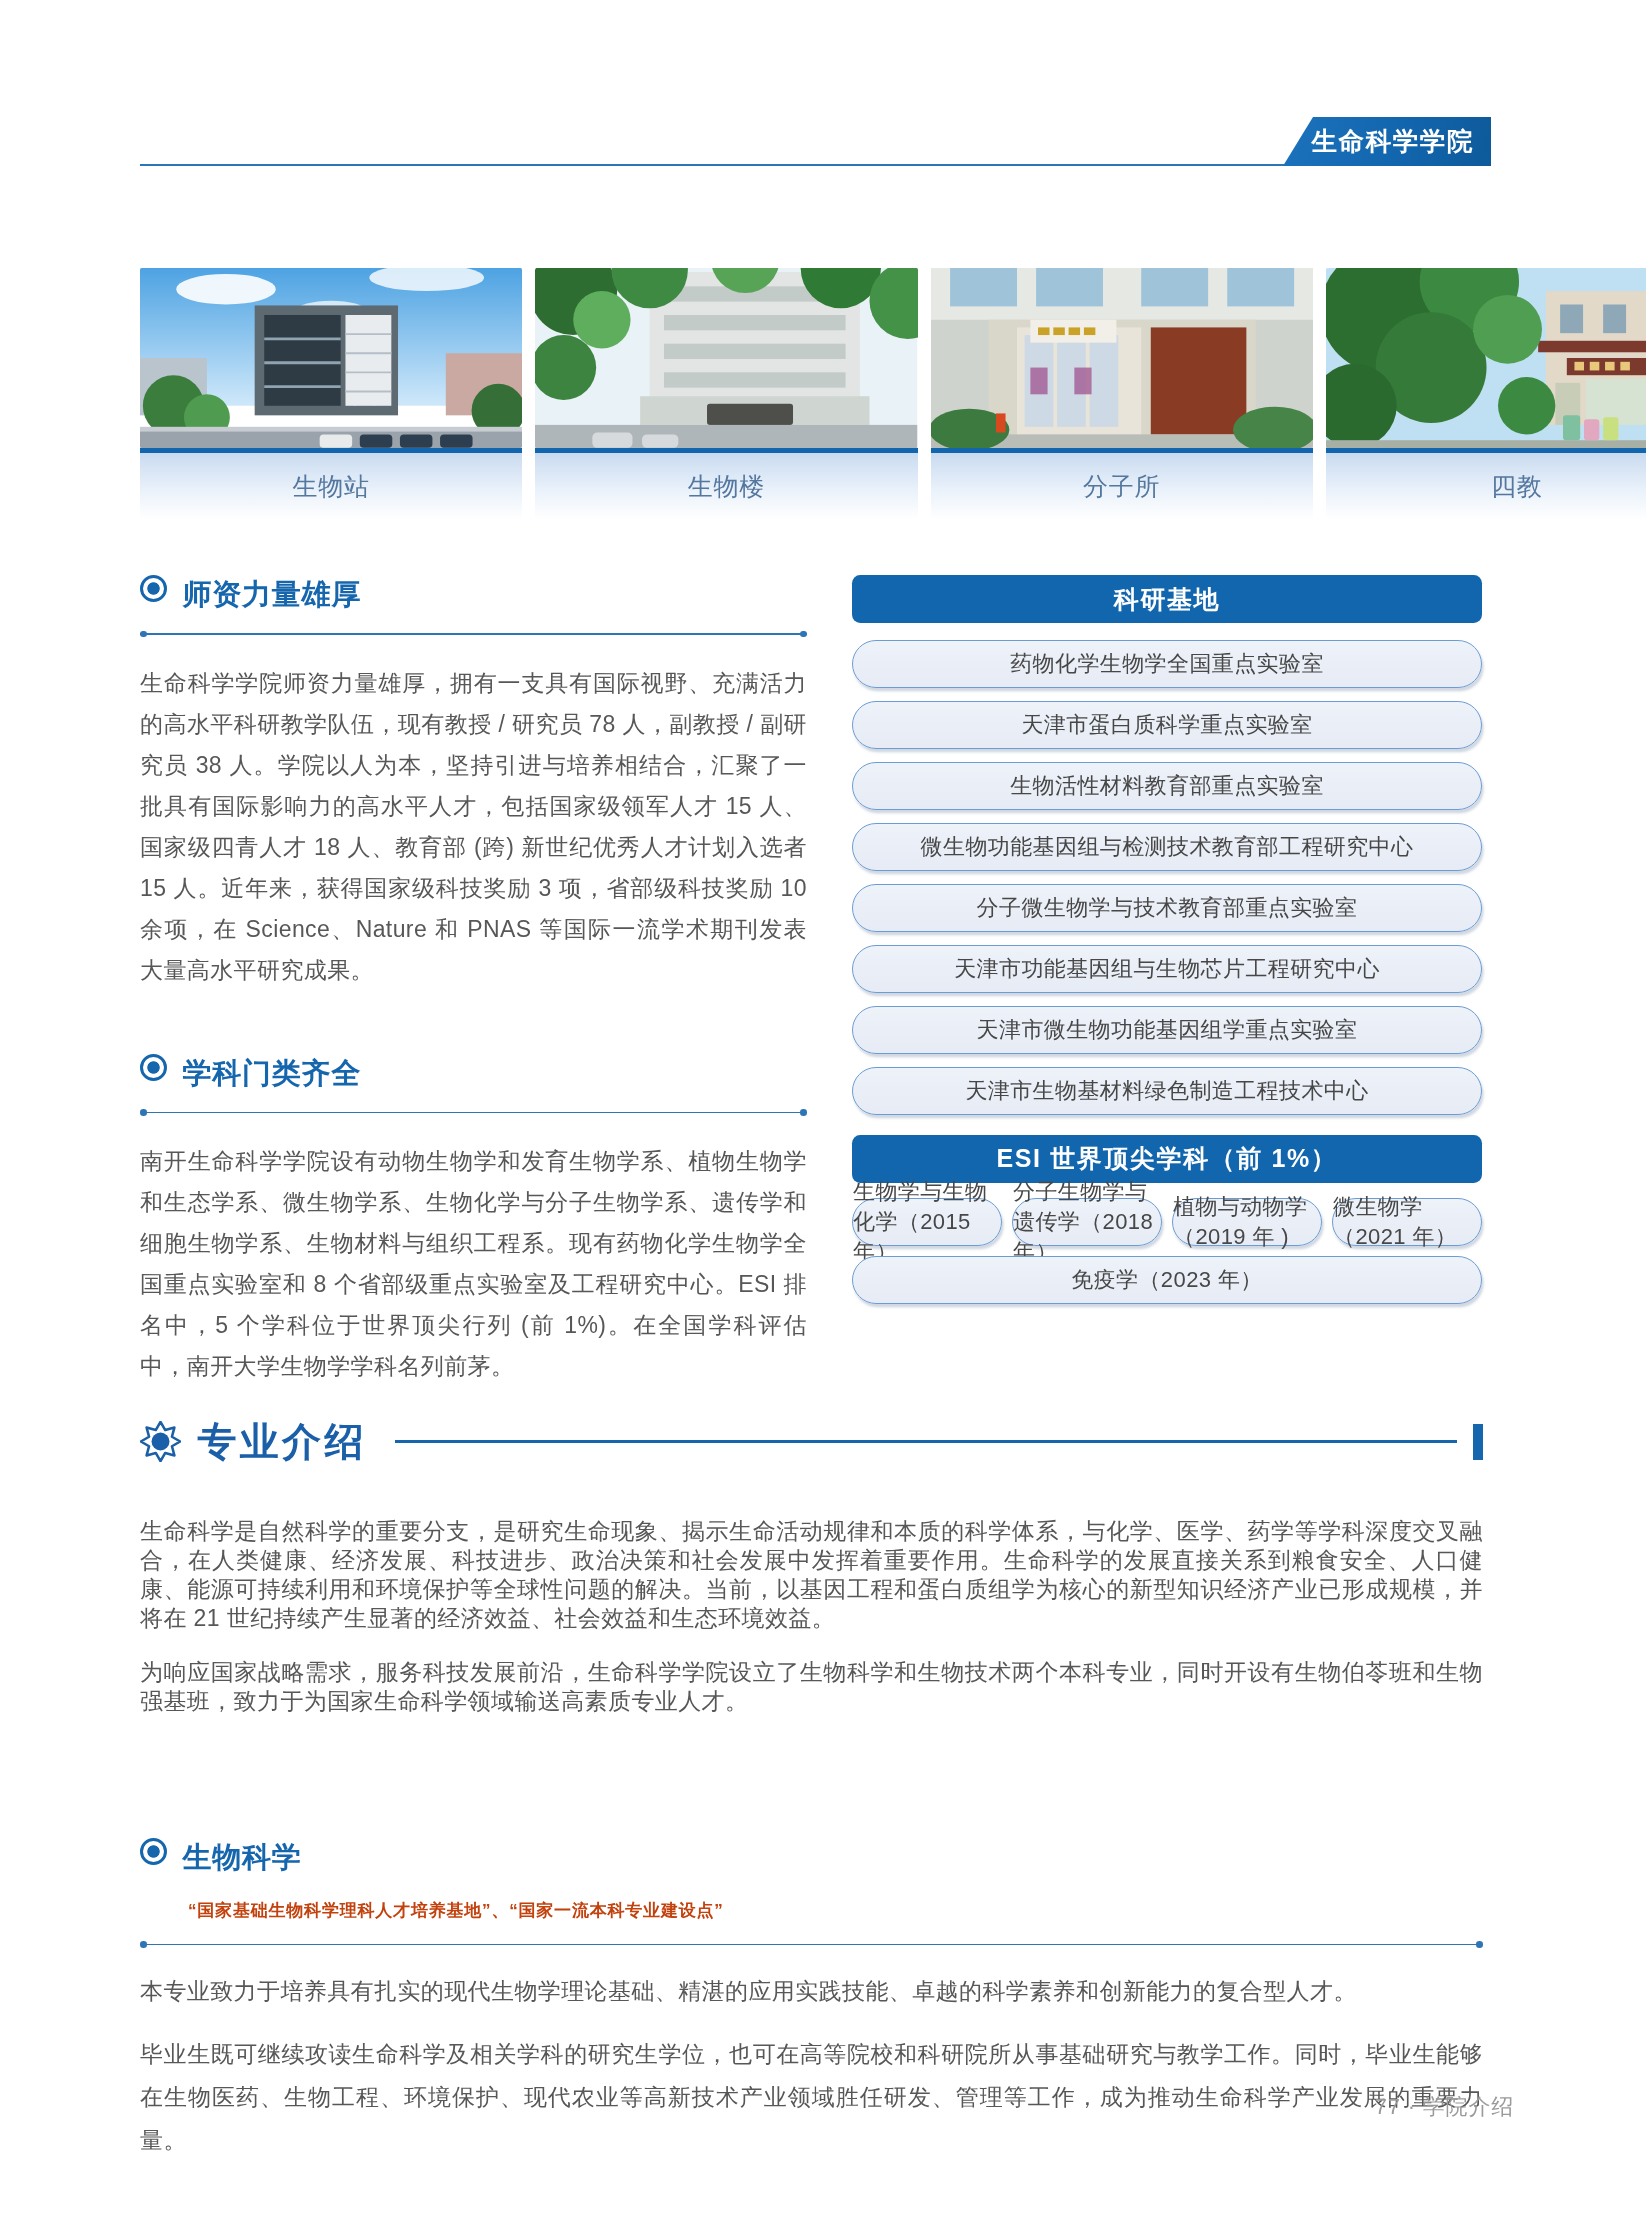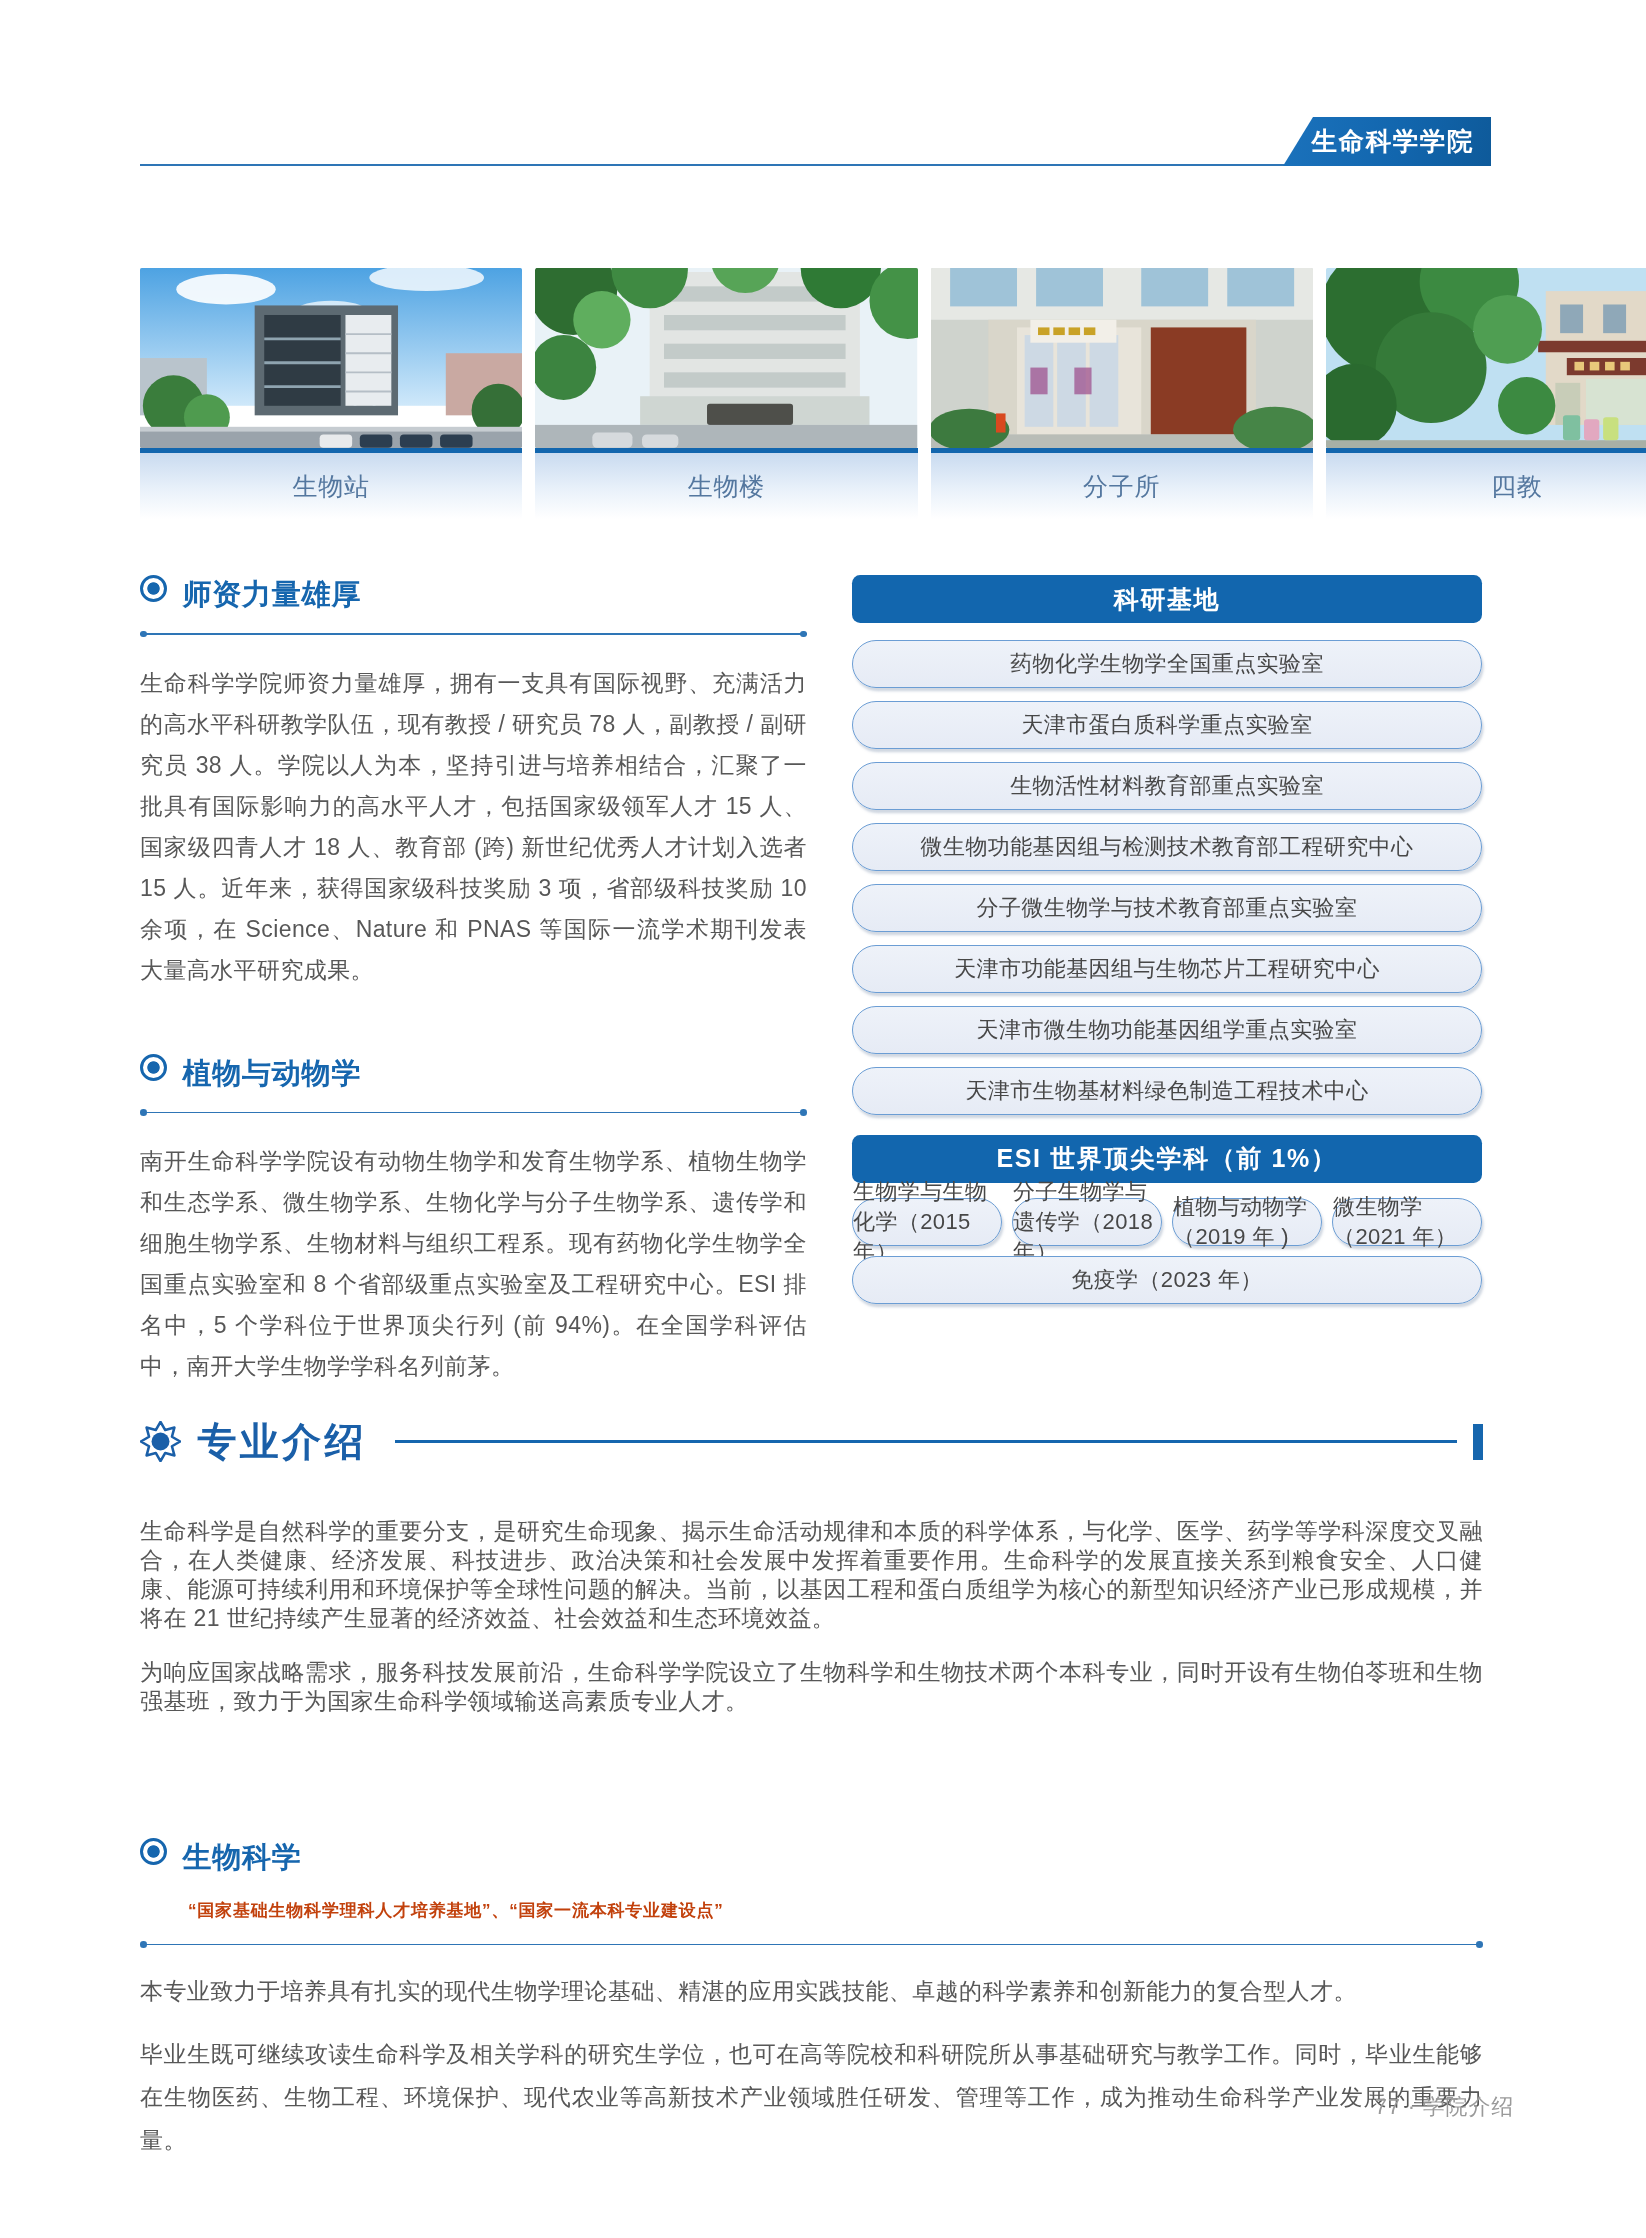--- a/index.html
+++ b/index.html
@@ -301,24 +301,24 @@
     <div class="left-col">
       <div class="sec-head">
         <span class="bullet"></span>
         <span class="sec-title">师资力量雄厚</span>
       </div>
       <div class="sec-rule"></div>
       <div class="body-text">生命科学学院师资力量雄厚，拥有一支具有国际视野、充满活力的高水平科研教学队伍，现有教授 / 研究员 78 人，副教授 / 副研究员 38 人。学院以人为本，坚持引进与培养相结合，汇聚了一批具有国际影响力的高水平人才，包括国家级领军人才 15 人、国家级四青人才 18 人、教育部 (跨) 新世纪优秀人才计划入选者 15 人。近年来，获得国家级科技奖励 3 项，省部级科技奖励 10 余项，在 Science、Nature 和 PNAS 等国际一流学术期刊发表大量高水平研究成果。</div>
 
       <div class="sec-head gap-top">
         <span class="bullet"></span>
-        <span class="sec-title">植物与动物学</span>
+        <span class="sec-title">学科门类齐全</span>
       </div>
       <div class="sec-rule"></div>
-      <div class="body-text">南开生命科学学院设有动物生物学和发育生物学系、植物生物学和生态学系、微生物学系、生物化学与分子生物学系、遗传学和细胞生物学系、生物材料与组织工程系。现有药物化学生物学全国重点实验室和 8 个省部级重点实验室及工程研究中心。ESI 排名中，5 个学科位于世界顶尖行列 (前 94%)。在全国学科评估中，南开大学生物学学科名列前茅。</div>
+      <div class="body-text">南开生命科学学院设有动物生物学和发育生物学系、植物生物学和生态学系、微生物学系、生物化学与分子生物学系、遗传学和细胞生物学系、生物材料与组织工程系。现有药物化学生物学全国重点实验室和 8 个省部级重点实验室及工程研究中心。ESI 排名中，5 个学科位于世界顶尖行列 (前 1%)。在全国学科评估中，南开大学生物学学科名列前茅。</div>
     </div>
 
     <div class="right-col">
       <div class="blue-bar">科研基地</div>
       <div class="pill-list">
         <div class="pill">药物化学生物学全国重点实验室</div>
         <div class="pill">天津市蛋白质科学重点实验室</div>
         <div class="pill">生物活性材料教育部重点实验室</div>
         <div class="pill">微生物功能基因组与检测技术教育部工程研究中心</div>
         <div class="pill">分子微生物学与技术教育部重点实验室</div>

